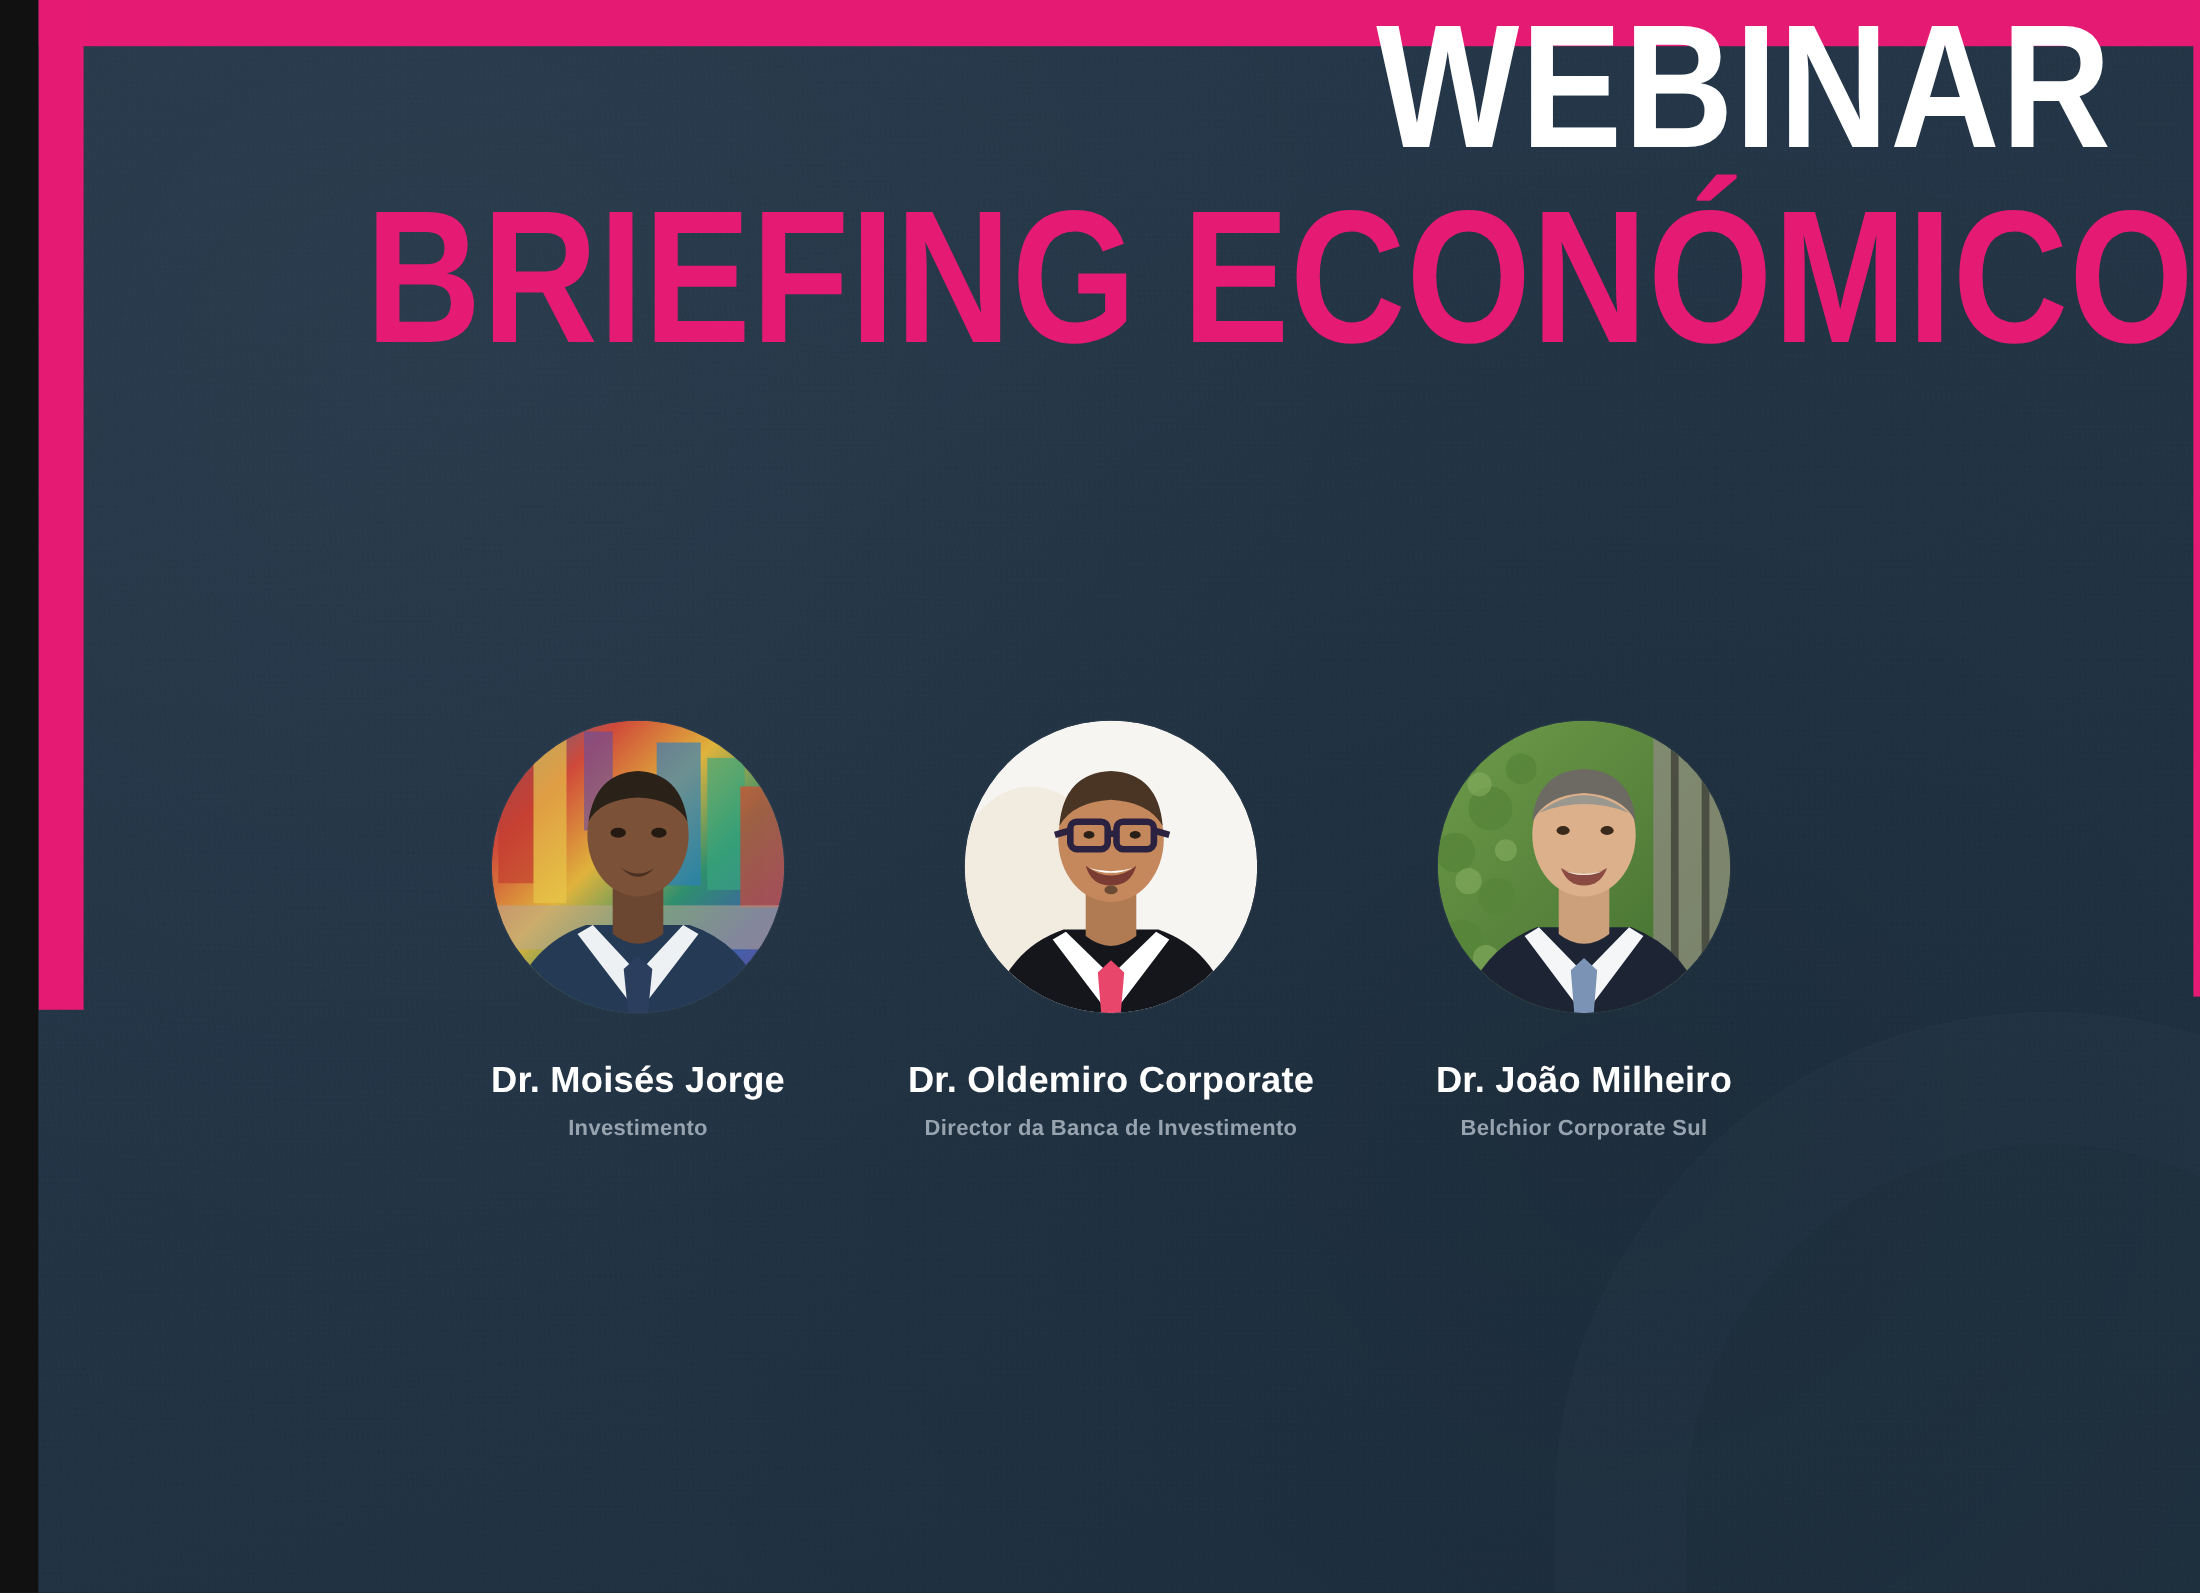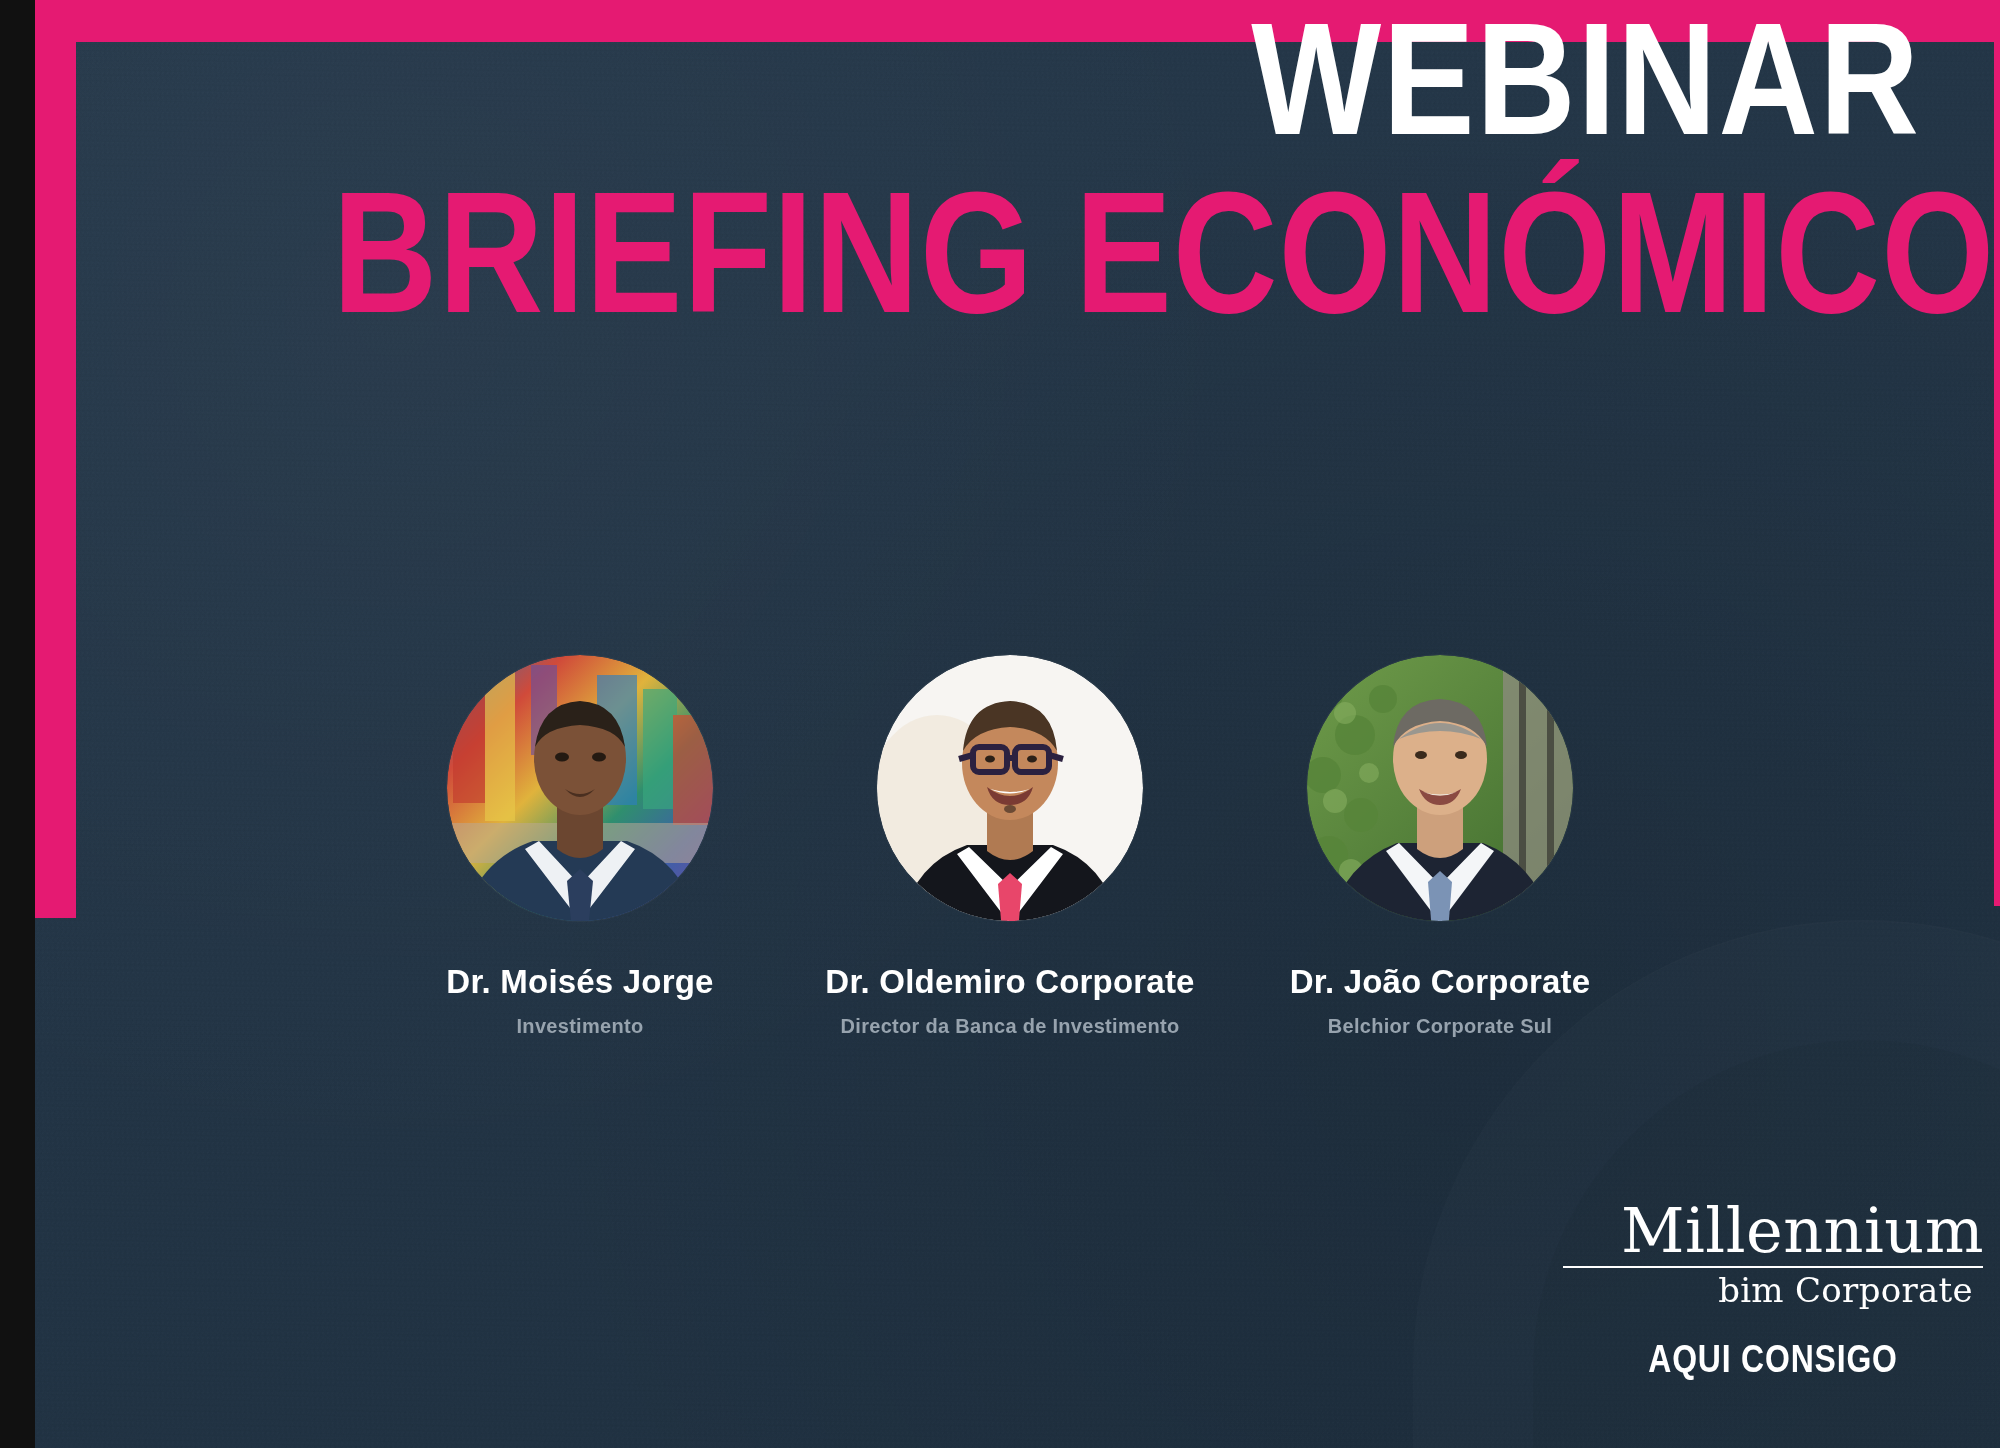--- a/index.html
+++ b/index.html
@@ -356,26 +356,20 @@
             <ellipse cx="133" cy="104" rx="47" ry="56" fill="#dcb08a"></ellipse>
             <path d="M86 92 q4 -46 47 -48 q43 2 47 48 q-12 -24 -47 -26 q-35 2 -47 26 z" fill="#6d6a63"></path>
             <path d="M92 84 q20 -16 41 -16 q21 0 41 16 q-20 -8 -41 -8 q-21 0 -41 8 z" fill="#9a978f"></path>
             <ellipse cx="114" cy="100" rx="6" ry="4" fill="#3a2a1c"></ellipse>
             <ellipse cx="154" cy="100" rx="6" ry="4" fill="#3a2a1c"></ellipse>
             <path d="M112 134 q21 13 42 0 q-6 16 -21 16 q-15 0 -21 -16 z" fill="#8a4a42"></path>
             <path d="M116 137 q17 7 34 0 q-17 5 -34 0 z" fill="#f0ece4"></path>
           </g>
         </svg>
       </div>
-      <div class="sp-name">Dr. João Corporate</div>
+      <div class="sp-name">Dr. João Milheiro</div>
       <div class="sp-role">Belchior Corporate Sul</div>
     </div>
 
   </div>
 
-  <div class="logo">
-    <div class="logo-word">Millennium</div>
-    <div class="logo-rule"></div>
-    <div class="logo-sub">bim Corporate</div>
-    <div class="logo-tag">AQUI CONSIGO</div>
-  </div>
 
 </div>
 
 </body></html>

